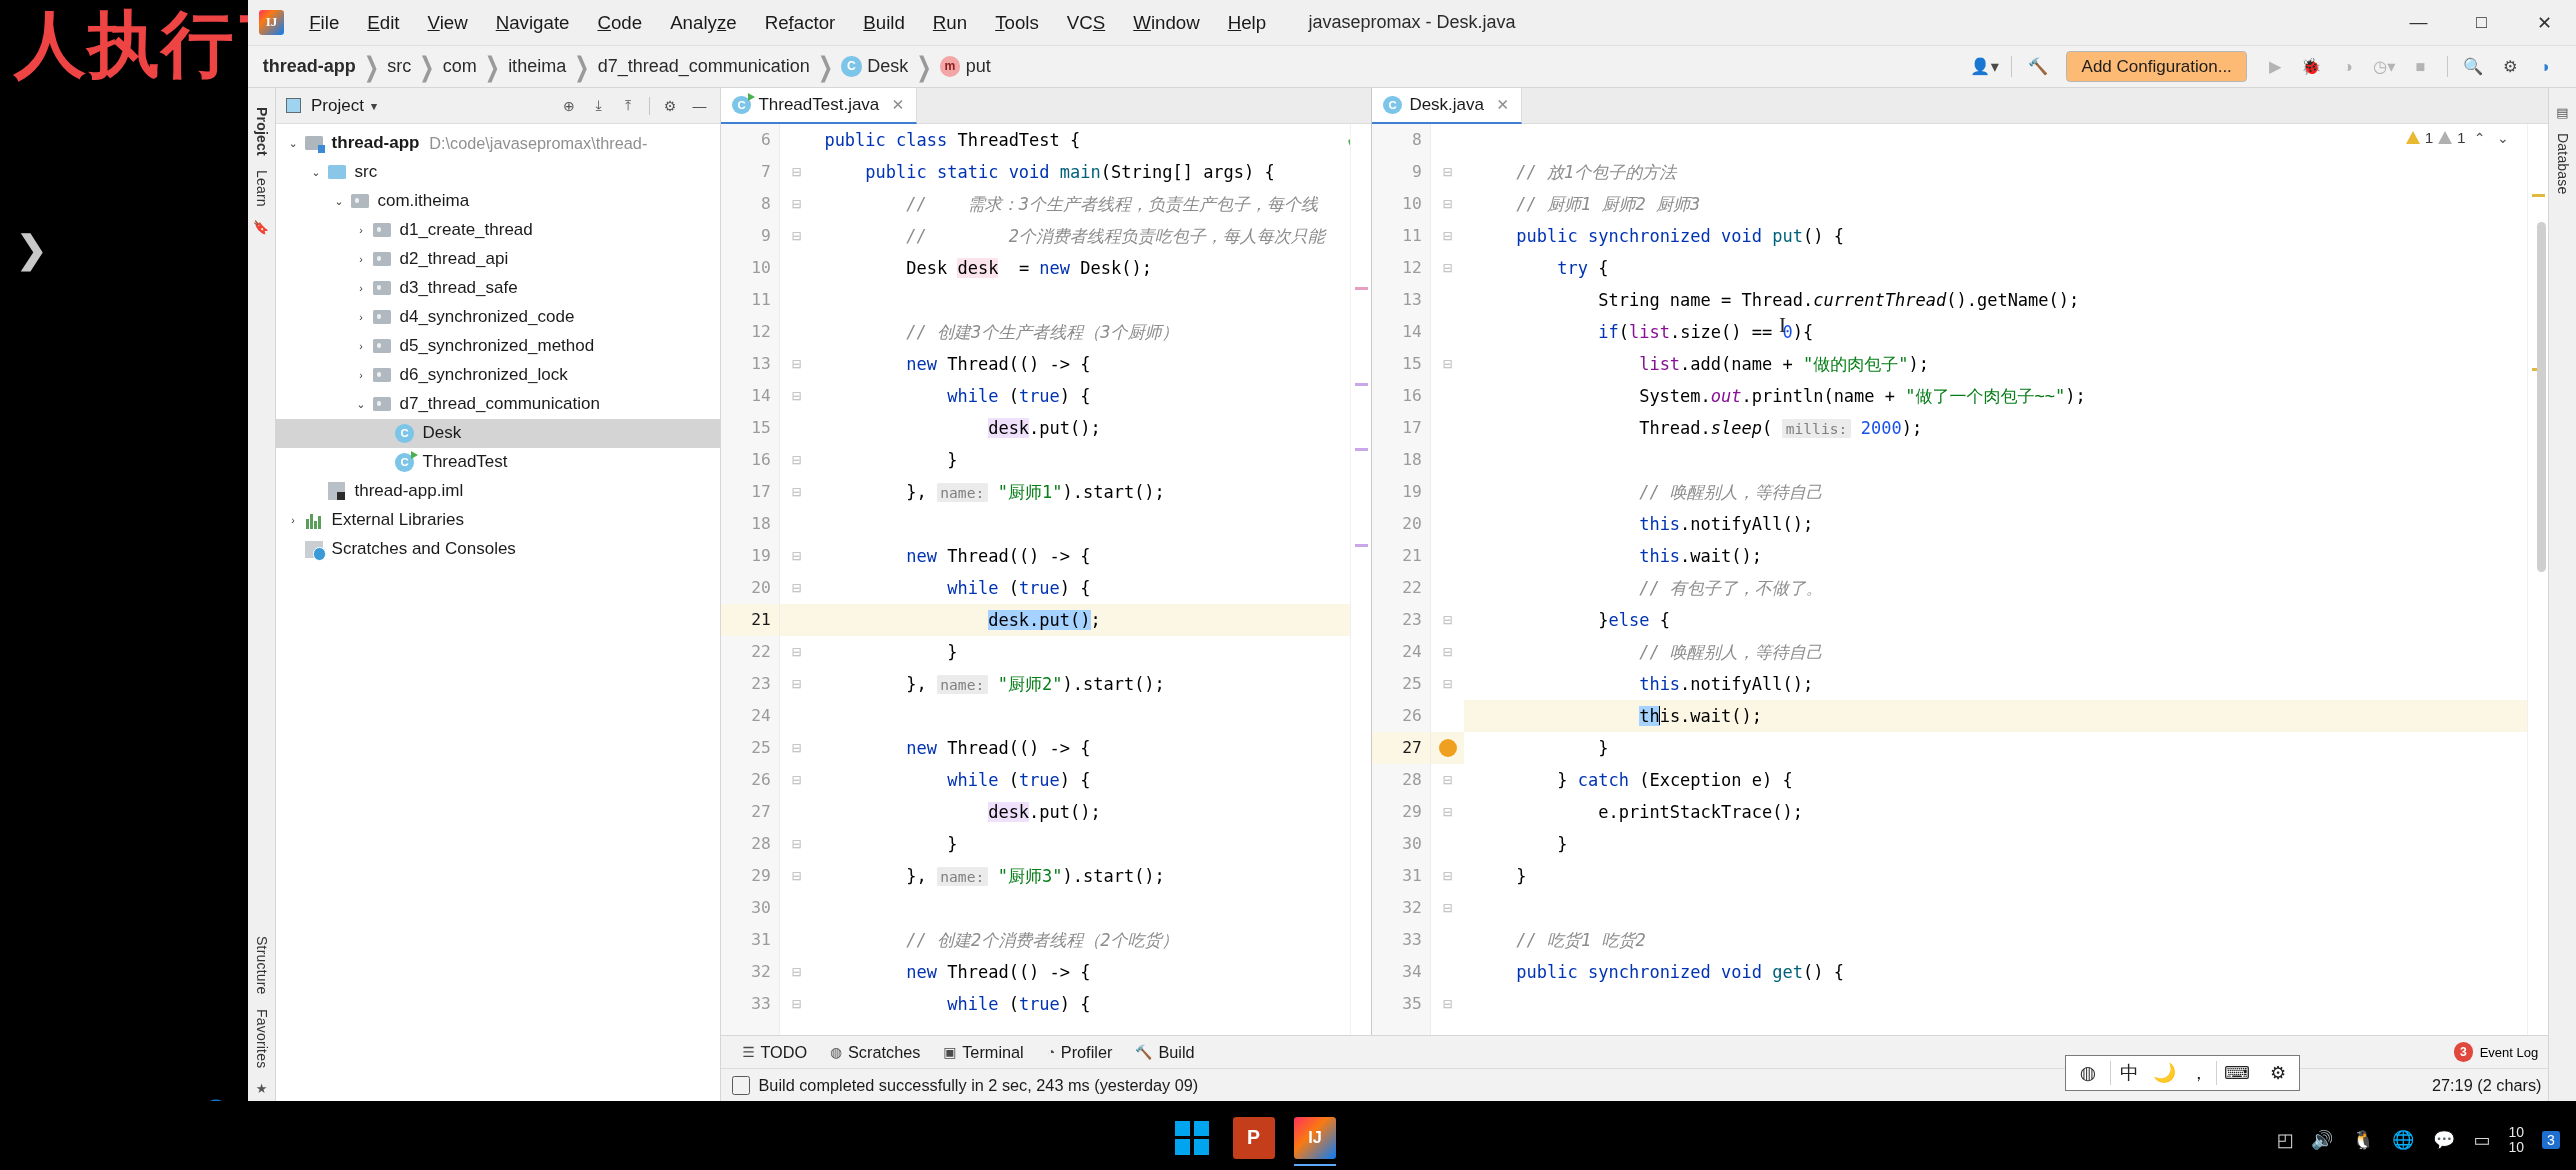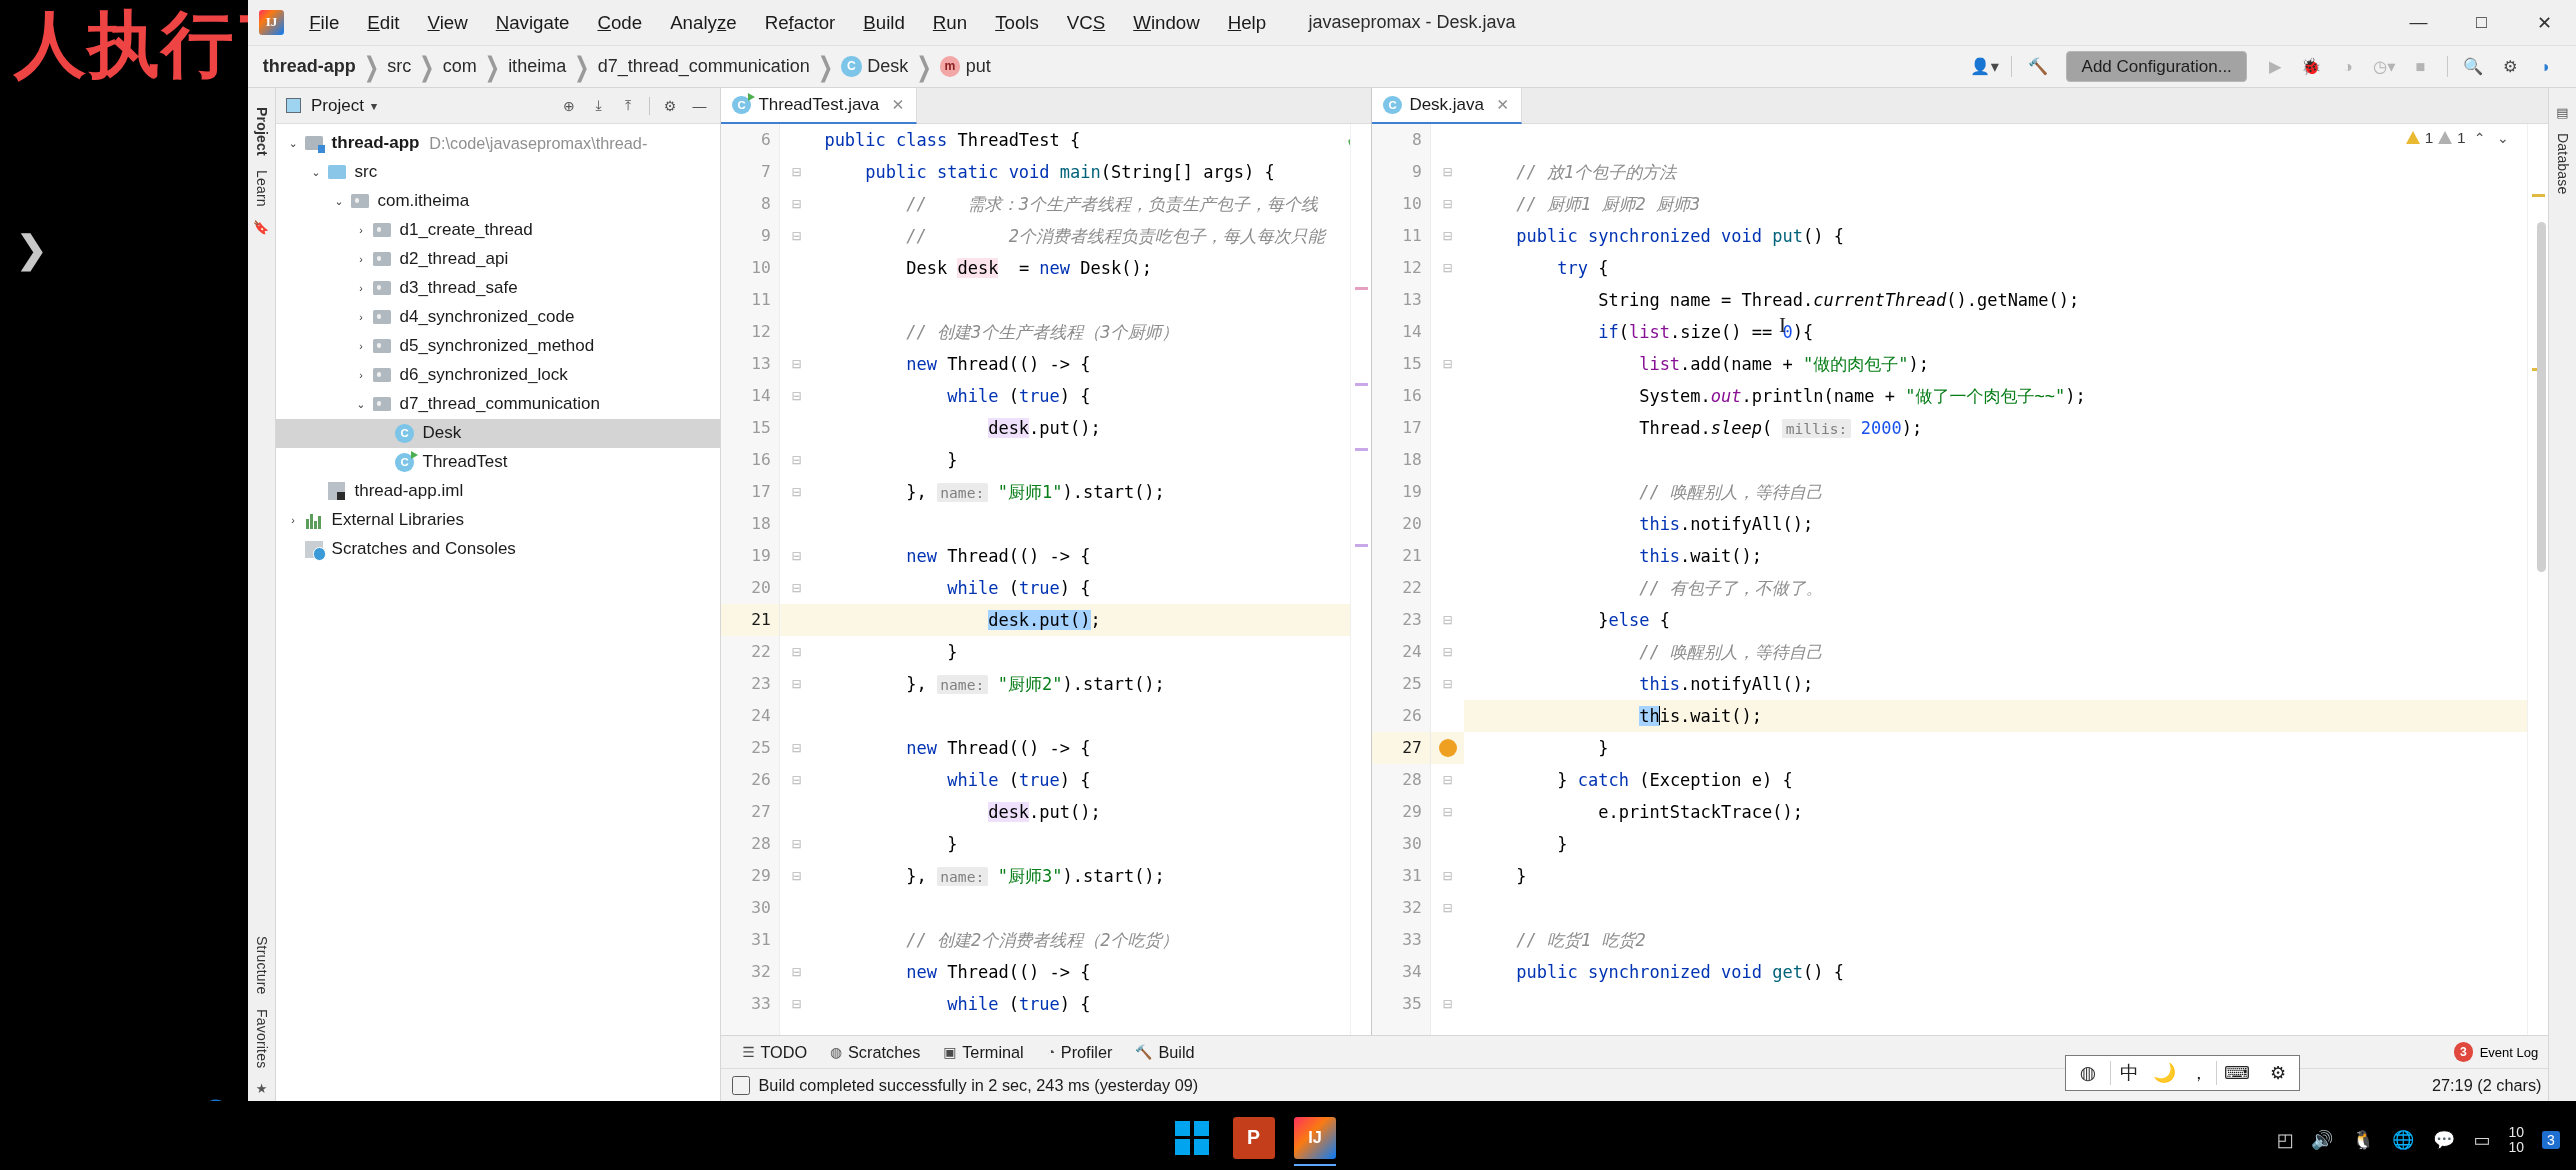--- a/index.html
+++ b/index.html
@@ -48,21 +48,21 @@
   .crumb-sep { color:#9a9a9a; font-size:18px; margin:0 4.9px; transform:scaleY(1.5); }
   .badge-c { width:20.3px;height:20.3px;border-radius:50%;background:#7cc5e8;color:#fff;
       font-size:12.2px;display:flex;align-items:center;justify-content:center;font-weight:bold;}
   .badge-m { width:20.3px;height:20.3px;border-radius:50%;background:#f2a6a6;color:#8a2020;
       font-size:12.2px;display:flex;align-items:center;justify-content:center;font-weight:bold;}
   .toolbar-right { margin-left:auto; display:flex; align-items:center; gap:3.3px; padding-right:13px;}
   .tb-ico { width:33px;height:33px;display:flex;align-items:center;justify-content:center;
       font-size:16.3px; color:#4a4a4a; border-radius:3.3px;}
   .tb-ico.dim { color:#b4b4b4; }
   .tb-sep { width:0.8px; height:21px; background:#c8c8c8; margin:0 6.5px; }
-  .add-config { border:0.8px solid #b6b6b6; border-radius:4.1px; background:#a3a3a3;
+  .add-config { border:0.8px solid #b6b6b6; border-radius:4.1px; background:#fdba74;
       padding:4.9px 14.6px; font-size:17px; color:#1d1d1d; margin:0 8.1px; white-space:nowrap;}
 
   
   .body { flex:1; display:flex; min-height:0; }
 
   
   .vstrip { width:28px; background:#f0f0f0; border-right:0.8px solid #d6d6d6;
       display:flex; flex-direction:column; align-items:center; padding-top:11.4px; }
   .vlabel { writing-mode:vertical-rl; font-size:14px; color:#333; padding:7.3px 0; letter-spacing:0.2px;}
   .vlabel.sel { font-weight:bold; }

